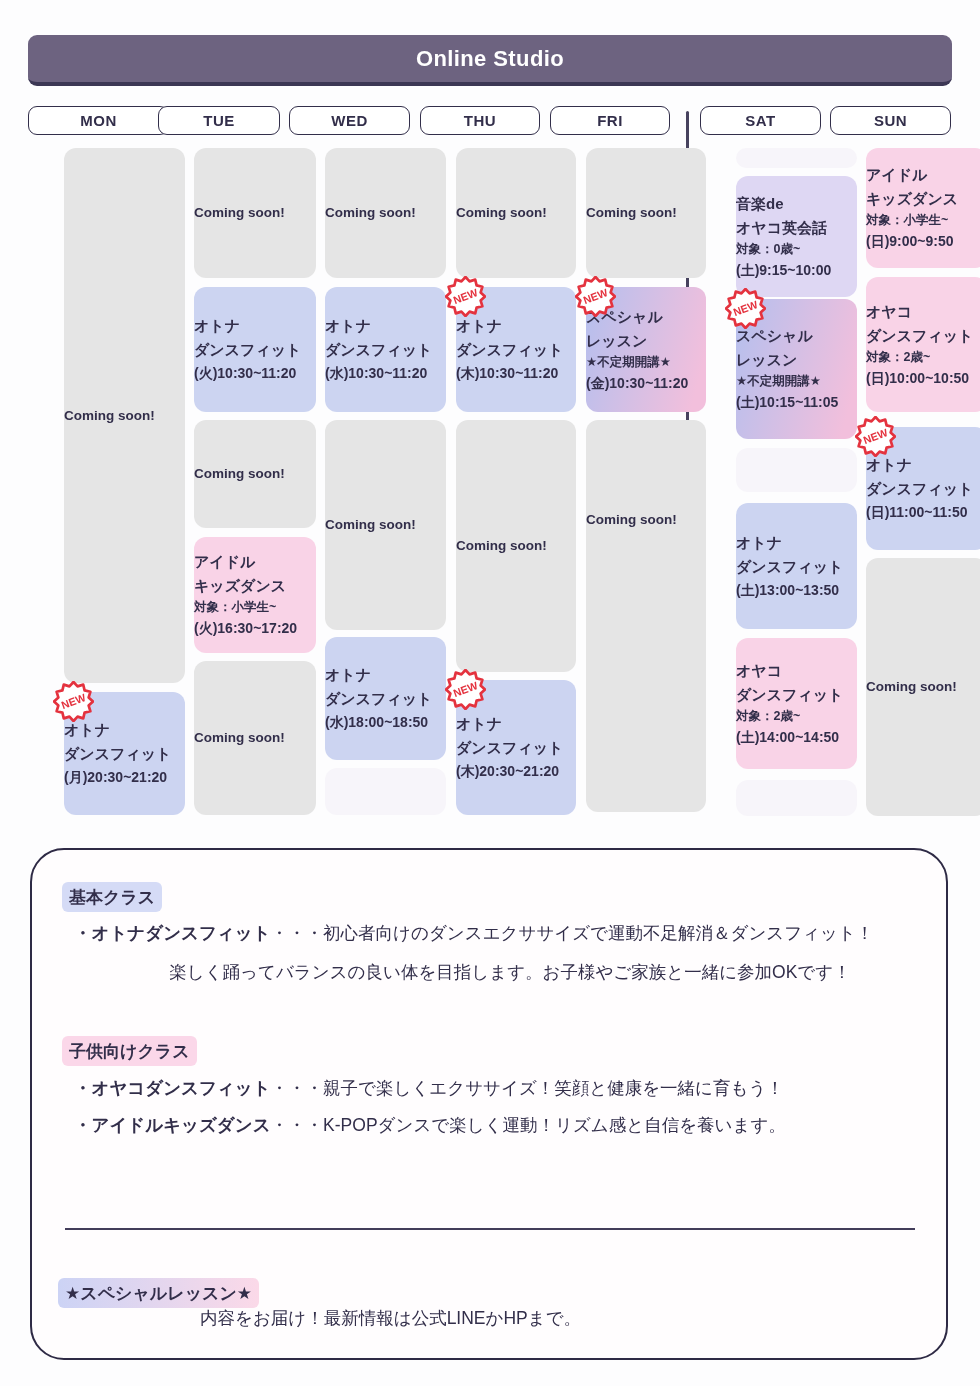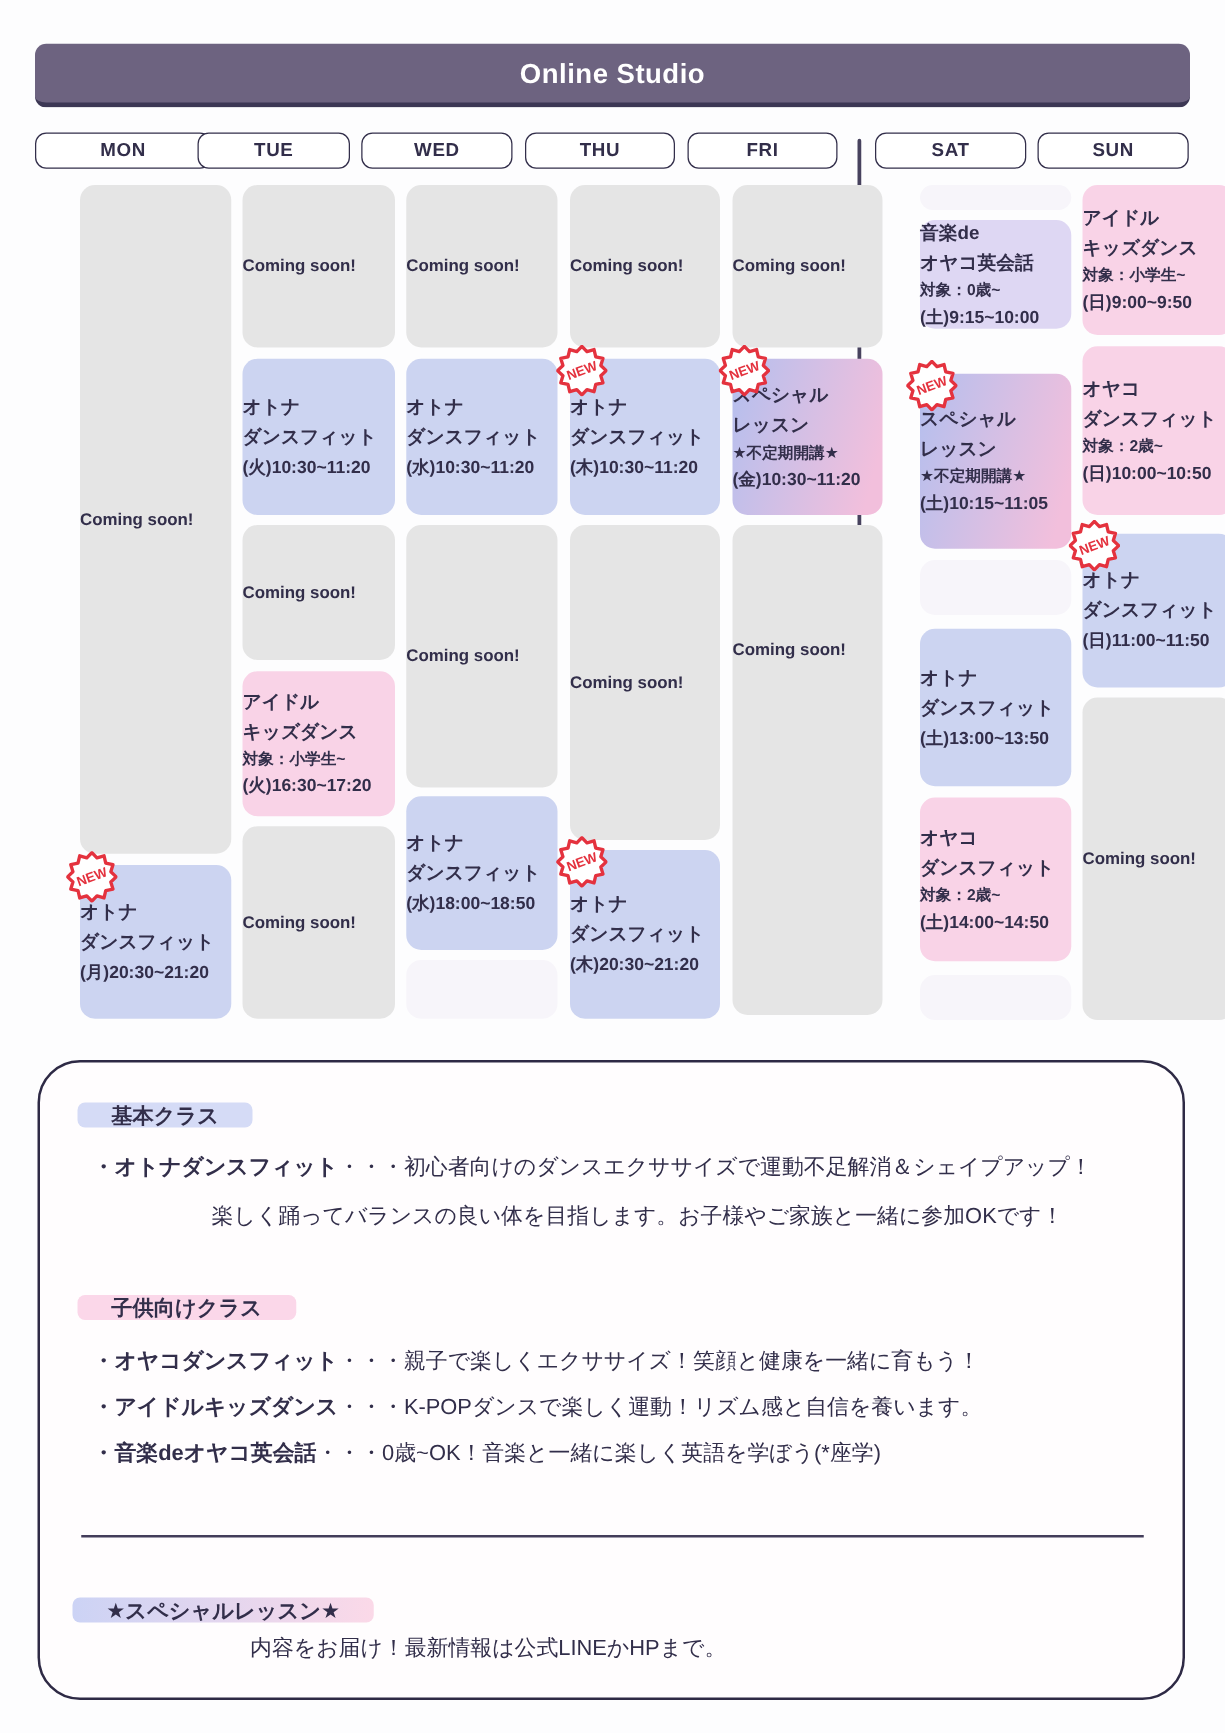--- a/index.html
+++ b/index.html
@@ -20,21 +20,21 @@
   .blue{background:#ccd4f1;}
   .pink{background:#f9d3e7;}
   .purple{background:#ded7f3;}
   .gradient{background:linear-gradient(105deg,#b4bfee 0%,#f2bfdc 90%);}
   .t{font-size:15px;font-weight:800;line-height:1.6;}
   .m{font-size:12.5px;font-weight:700;line-height:1.55;}
   .tm{font-size:14px;font-weight:800;line-height:1.6;}
   .new-badge{position:absolute;top:-11px;left:-11px;width:41px;height:41px;z-index:2;}
   .legend{position:absolute;left:30px;top:848px;width:918px;height:512px;background:#fffdfe;
         border:2px solid #2e2a45;border-radius:34px;}
-  .lbadge{position:absolute;height:20px;padding:0 27px;display:inline-flex;align-items:center;
+  .lbadge{position:absolute;height:30px;padding:0 7px;display:inline-flex;align-items:center;
         border-radius:6px;font-size:17px;font-weight:800;white-space:nowrap;}
   .badge-blue{background:#d5dbf6;}
   .badge-pink{background:#fbd7e9;}
   .badge-grad{background:linear-gradient(90deg,#ccd3f5 0%,#fbd9e8 100%);}
   .lrow{position:absolute;font-size:17.5px;line-height:1.45;white-space:nowrap;}
   .lname{font-weight:800;}
   .ldesc{font-weight:500;}
   .lhr{position:absolute;left:65px;top:1228px;width:850px;height:2px;background:#433d5a;}
 </style>
 </head>
@@ -142,21 +142,21 @@
     <div class="t">スペシャル</div>
     <div class="t">レッスン</div>
     <div class="m">★不定期開講★</div>
     <div class="tm">(金)10:30~11:20</div>
   </div>
   <div class="cell coming" style="left:550px;top:420px;width:120px;height:392px">
     <span style="position:relative;top:-96px">Coming soon!</span>
   </div>
 
   <div class="cell empty" style="left:700px;top:148px;width:121px;height:20px"></div>
-  <div class="cell purple" style="left:700px;top:176px;width:121px;height:87px">
+  <div class="cell purple" style="left:700px;top:176px;width:121px;height:121px">
     <div class="t">音楽de</div>
     <div class="t">オヤコ英会話</div>
     <div class="m">対象：0歳~</div>
     <div class="tm">(土)9:15~10:00</div>
   </div>
   <div class="cell gradient" style="left:700px;top:299px;width:121px;height:140px">
     <span class="new-badge"><svg viewBox="0 0 40 40" width="100%" height="100%">
           <polygon points="20.00,1.00 23.96,5.22 29.50,3.55 30.82,9.18 36.45,10.50 34.78,16.04 39.00,20.00 34.78,23.96 36.45,29.50 30.82,30.82 29.50,36.45 23.96,34.78 20.00,39.00 16.04,34.78 10.50,36.45 9.18,30.82 3.55,29.50 5.22,23.96 1.00,20.00 5.22,16.04 3.55,10.50 9.18,9.18 10.50,3.55 16.04,5.22" fill="#ffffff" stroke="#e4323e" stroke-width="2.6" stroke-linejoin="round"></polygon>
           <text x="20" y="23.5" text-anchor="middle" font-size="10.5" font-weight="800" fill="#e4323e" transform="rotate(-20 20 20)" font-family="Liberation Sans,sans-serif">NEW</text>
         </svg></span>
@@ -201,33 +201,30 @@
     <div class="tm">(日)11:00~11:50</div>
   </div>
   <div class="cell coming" style="left:830px;top:558px;width:121px;height:258px">
     <span>Coming soon!</span>
   </div>
 
   <div class="legend"></div>
 
   <div class="lbadge badge-blue" style="left:62px;top:882px">基本クラス</div>
   <div class="lrow" style="left:74px;top:921px">
-    <span class="lname">・オトナダンスフィット</span><span class="ldesc">・・・初心者向けのダンスエクササイズで運動不足解消＆シェイプアップ！</span>
+    <span class="lname">・オトナダンスフィット</span><span class="ldesc">・・・初心者向けのダンスエクササイズで運動不足解消＆ダンスフィット！</span>
   </div>
   <div class="lrow ldesc" style="left:80px;top:960px;width:860px;text-align:center">楽しく踊ってバランスの良い体を目指します。お子様やご家族と一緒に参加OKです！</div>
 
   <div class="lbadge badge-pink" style="left:62px;top:1036px">子供向けクラス</div>
   <div class="lrow" style="left:74px;top:1076px">
     <span class="lname">・オヤコダンスフィット</span><span class="ldesc">・・・親子で楽しくエクササイズ！笑顔と健康を一緒に育もう！</span>
   </div>
   <div class="lrow" style="left:74px;top:1113px">
     <span class="lname">・アイドルキッズダンス</span><span class="ldesc">・・・K-POPダンスで楽しく運動！リズム感と自信を養います。</span>
   </div>
-  <div class="lrow" style="left:74px;top:1150px">
-    <span class="lname">・音楽deオヤコ英会話</span><span class="ldesc">・・・0歳~OK！音楽と一緒に楽しく英語を学ぼう(*座学)</span>
-  </div>
 
   <div class="lhr"></div>
 
   <div class="lbadge badge-grad" style="left:58px;top:1278px">★スペシャルレッスン★</div>
   <div class="lrow ldesc" style="left:200px;top:1306px;width:740px;text-align:left">内容をお届け！最新情報は公式LINEかHPまで。</div>
 
 </div>
 
 </body></html>

